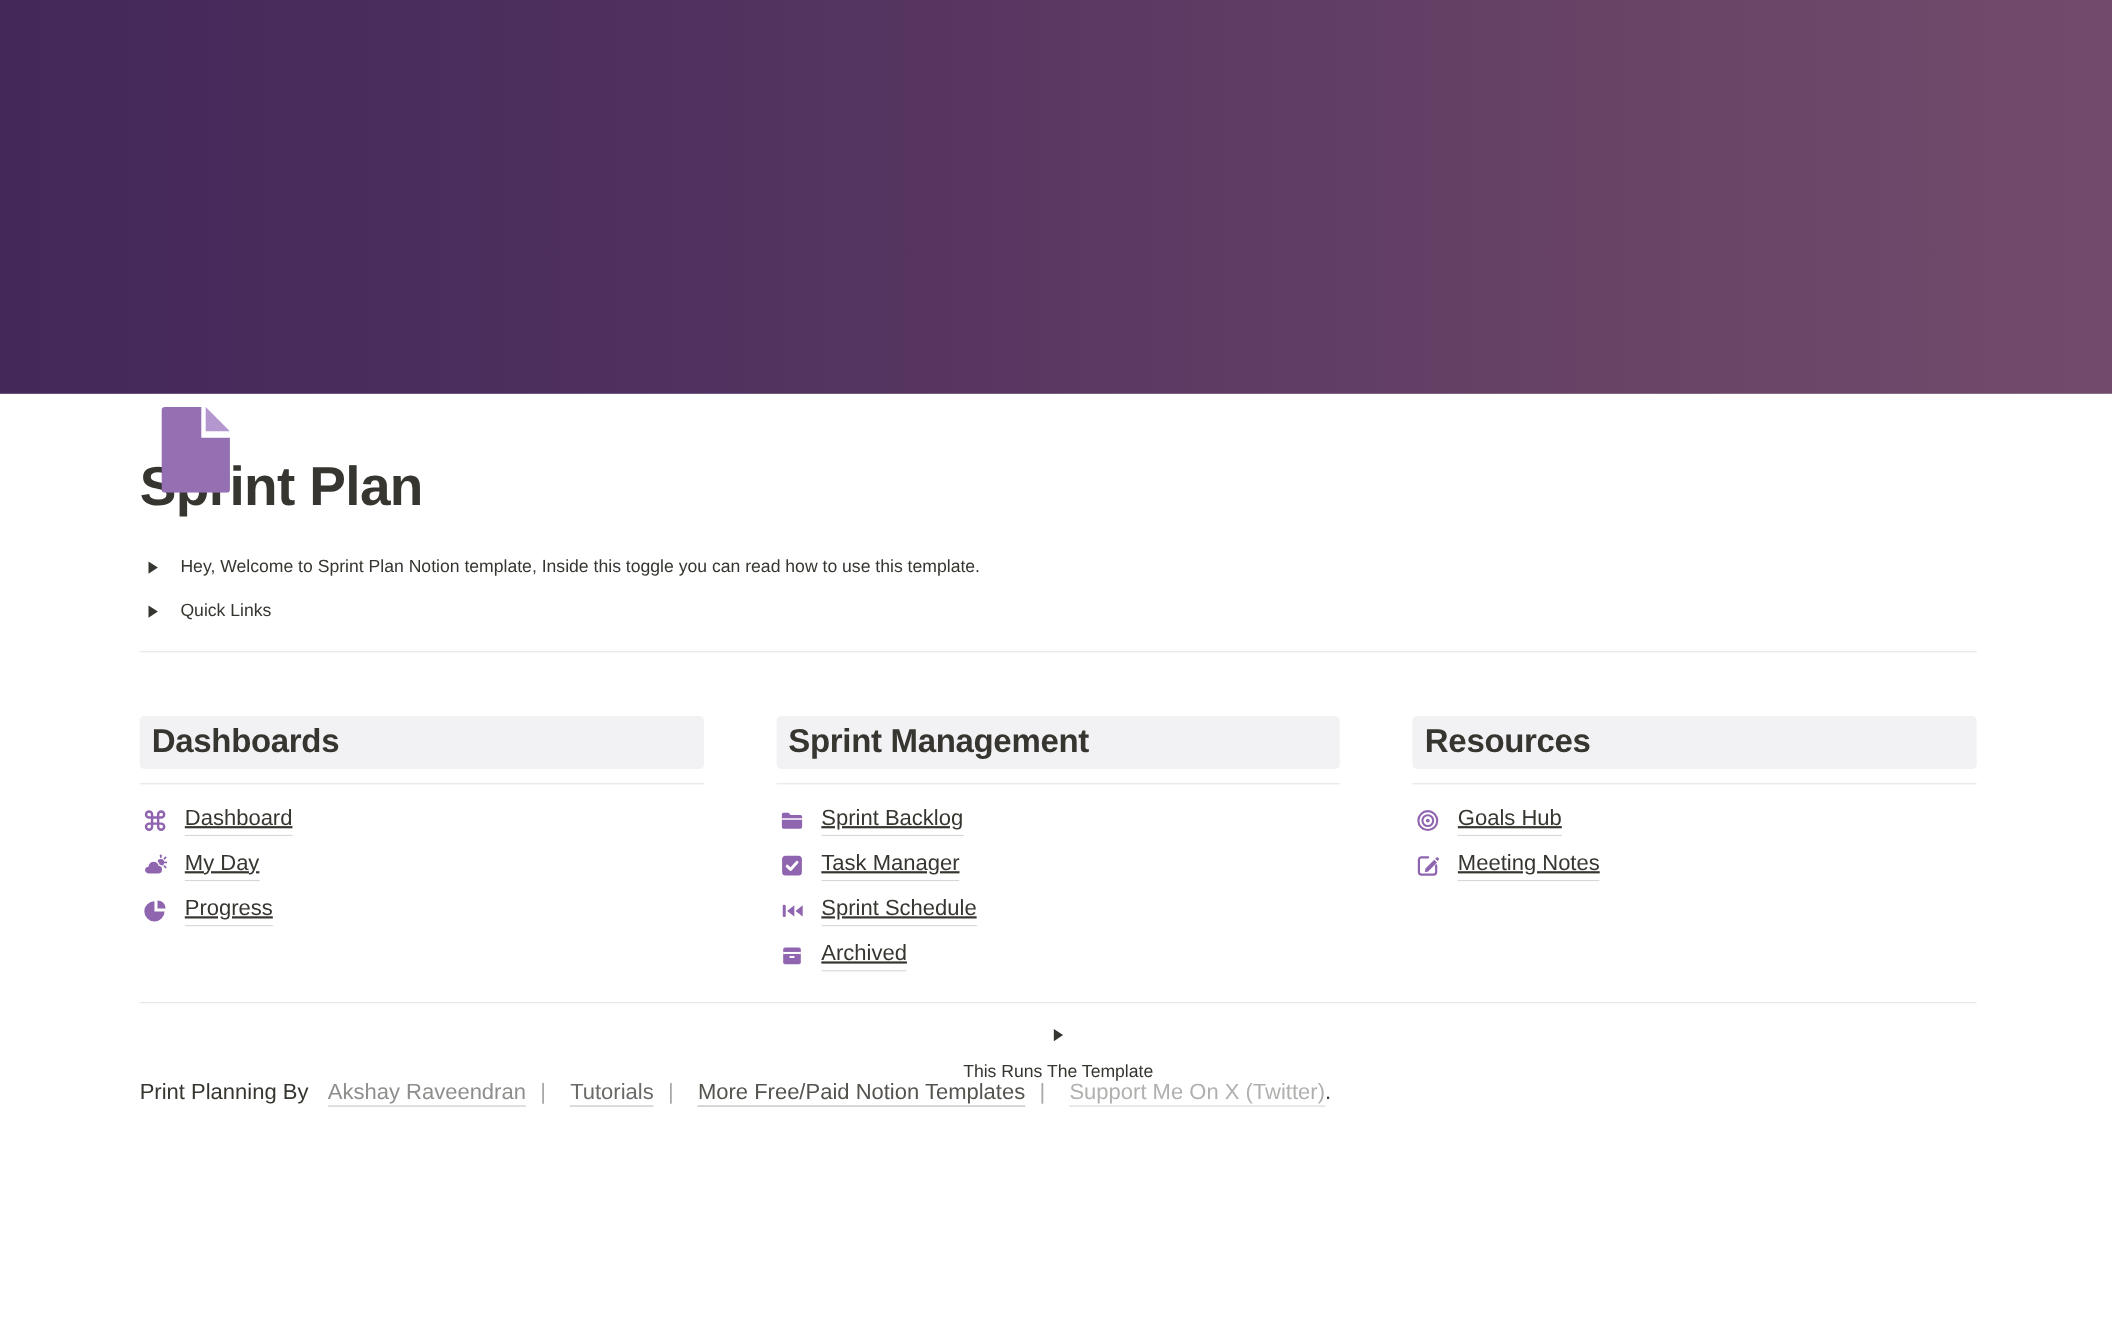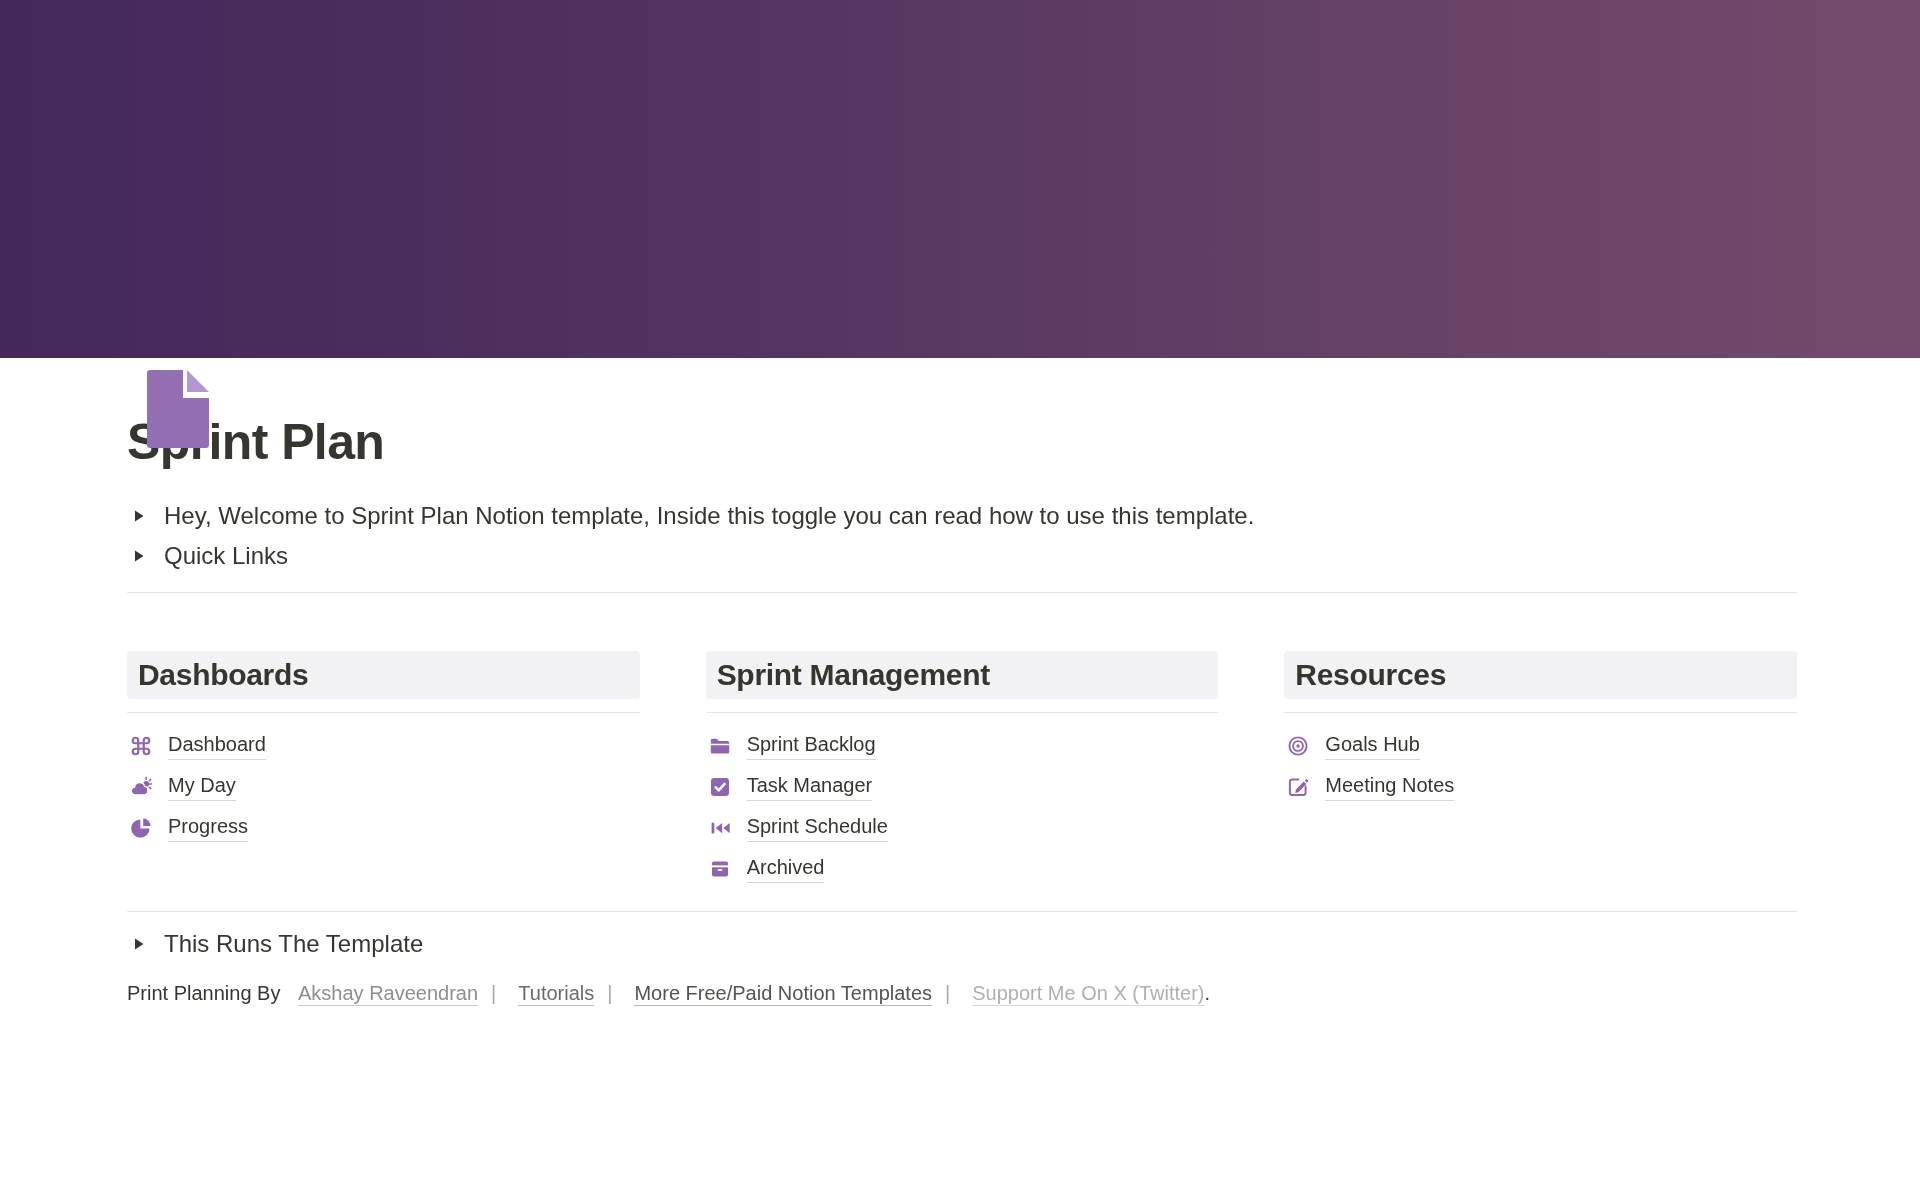--- a/index.html
+++ b/index.html
@@ -11,34 +11,34 @@
 
   .content { position:relative; width:1670px; margin-left:127px; }
 
   .page-icon { position:absolute; left:18px; top:-42px; width:66px; height:78px; cursor:pointer; }
 
   .page-title { margin-top:54px; font-size:50px; line-height:60px; font-weight:700;
     letter-spacing:-0.6px; color:#37352F; }
 
   .toggles { margin-top:24px; }
   .toggle-row { display:flex; align-items:center; gap:13px; padding:5px 0; height:40px;
-    font-size:24px; color:#37352F; cursor:pointer; }
+    font-size:16px; color:#37352F; cursor:pointer; }
   .toggle-arrow { width:24px; height:24px; display:flex; align-items:center; justify-content:center; flex:0 0 24px; }
 
   .divider { height:1px; background:#E6E5E2; margin-top:16px; }
 
   .columns { margin-top:58px; display:grid; grid-template-columns:repeat(3,1fr); column-gap:66px; }
   .col-heading { background:#F2F2F5; border-radius:4px; padding:6px 11px; height:48px;
     font-size:30px; line-height:36px; font-weight:700; letter-spacing:-0.3px; color:#37352F; }
   .col-divider { height:1px; background:#E6E5E2; margin-top:13px; }
   .items { margin-top:12px; }
   .page-link { display:flex; align-items:center; gap:15px; padding:6px 2px; height:41px;
     cursor:pointer; text-decoration:none; color:#37352F; }
   .page-link .ibox { width:24px; height:24px; display:flex; align-items:center; justify-content:center; flex:0 0 24px; }
-  .plabel { font-size:20px; line-height:27px; border-bottom:1.5px solid #D8D6D2; padding-bottom:1px; }
+  .plabel { font-size:20px; line-height:27px; border-bottom:1.5px solid #D8D6D2; padding-bottom:1px;text-decoration:underline; }
 
   .bottom-divider { height:1px; background:#E6E5E2; margin-top:22px; }
 
   .footer { margin-top:14px; font-size:20px; line-height:30px; color:#37352F; }
   .flink { cursor:pointer; text-decoration:none; padding-bottom:1px;margin-left:12px; }
   .l0 { color:#8F8E8C; border-bottom:1.5px solid #C9C8C6; }
   .l1 { color:#6B6A67; border-bottom:1.5px solid #C0BFBD; }
   .l2 { color:#55534E; border-bottom:1.5px solid #B6B5B3; }
   .l3 { color:#B1B0AE; border-bottom:1.5px solid #D9D8D6; }
   .pipe { color:#A9A8A6; margin:0 10px 0 13px; font-weight:300; }
@@ -190,21 +190,21 @@
           </span>
           <span class="plabel">Meeting Notes</span>
         </a>
       </div>
     </div>
 
   </div>
 
   <div class="bottom-divider"></div>
 
-  <div class="toggle-row" style="margin-top:12px;">
+  <div class="toggle-row" style="margin-top:12px;flex-direction:column;">
     <span class="toggle-arrow">
       <svg width="12" height="14" viewBox="0 0 12 14">
           <path d="M2 1.5 L10.5 7 L2 12.5 Z" fill="#37352F"></path>
         </svg>
     </span>
     <span>This Runs The Template</span>
   </div>
 
   <div class="footer">
     <span>Print Planning By </span><a class="flink l0">Akshay Raveendran</a><span class="pipe">|</span><a class="flink l1">Tutorials</a><span class="pipe">|</span><a class="flink l2">More Free/Paid Notion Templates</a><span class="pipe">|</span><a class="flink l3">Support Me On X (Twitter)</a><span>.</span>

